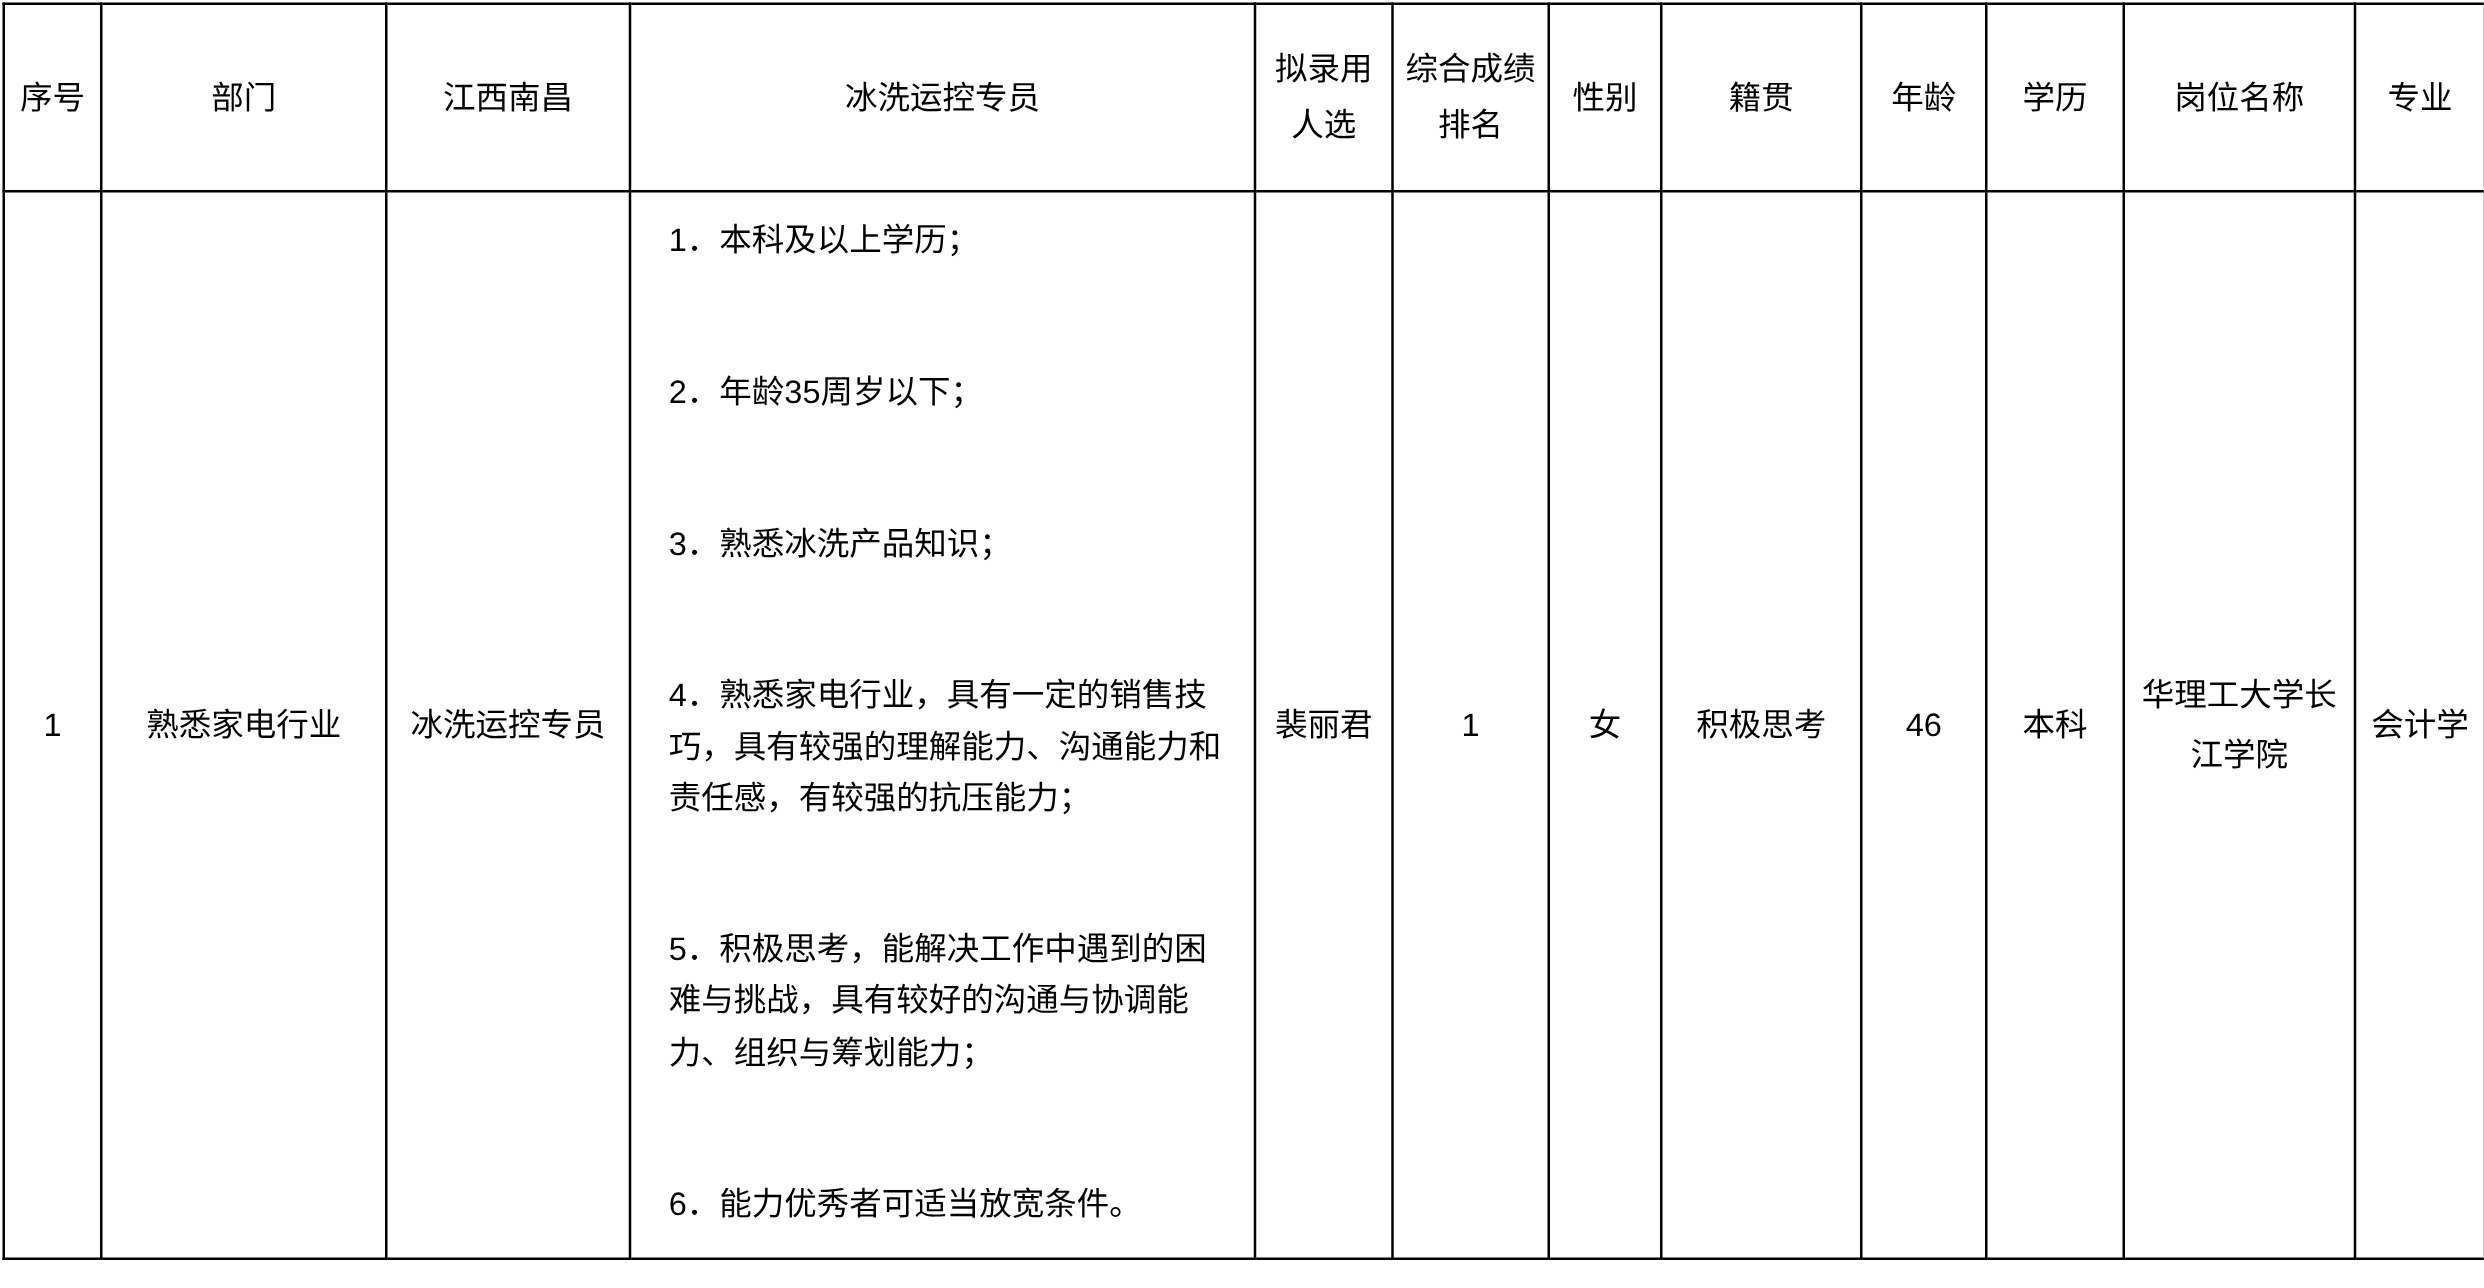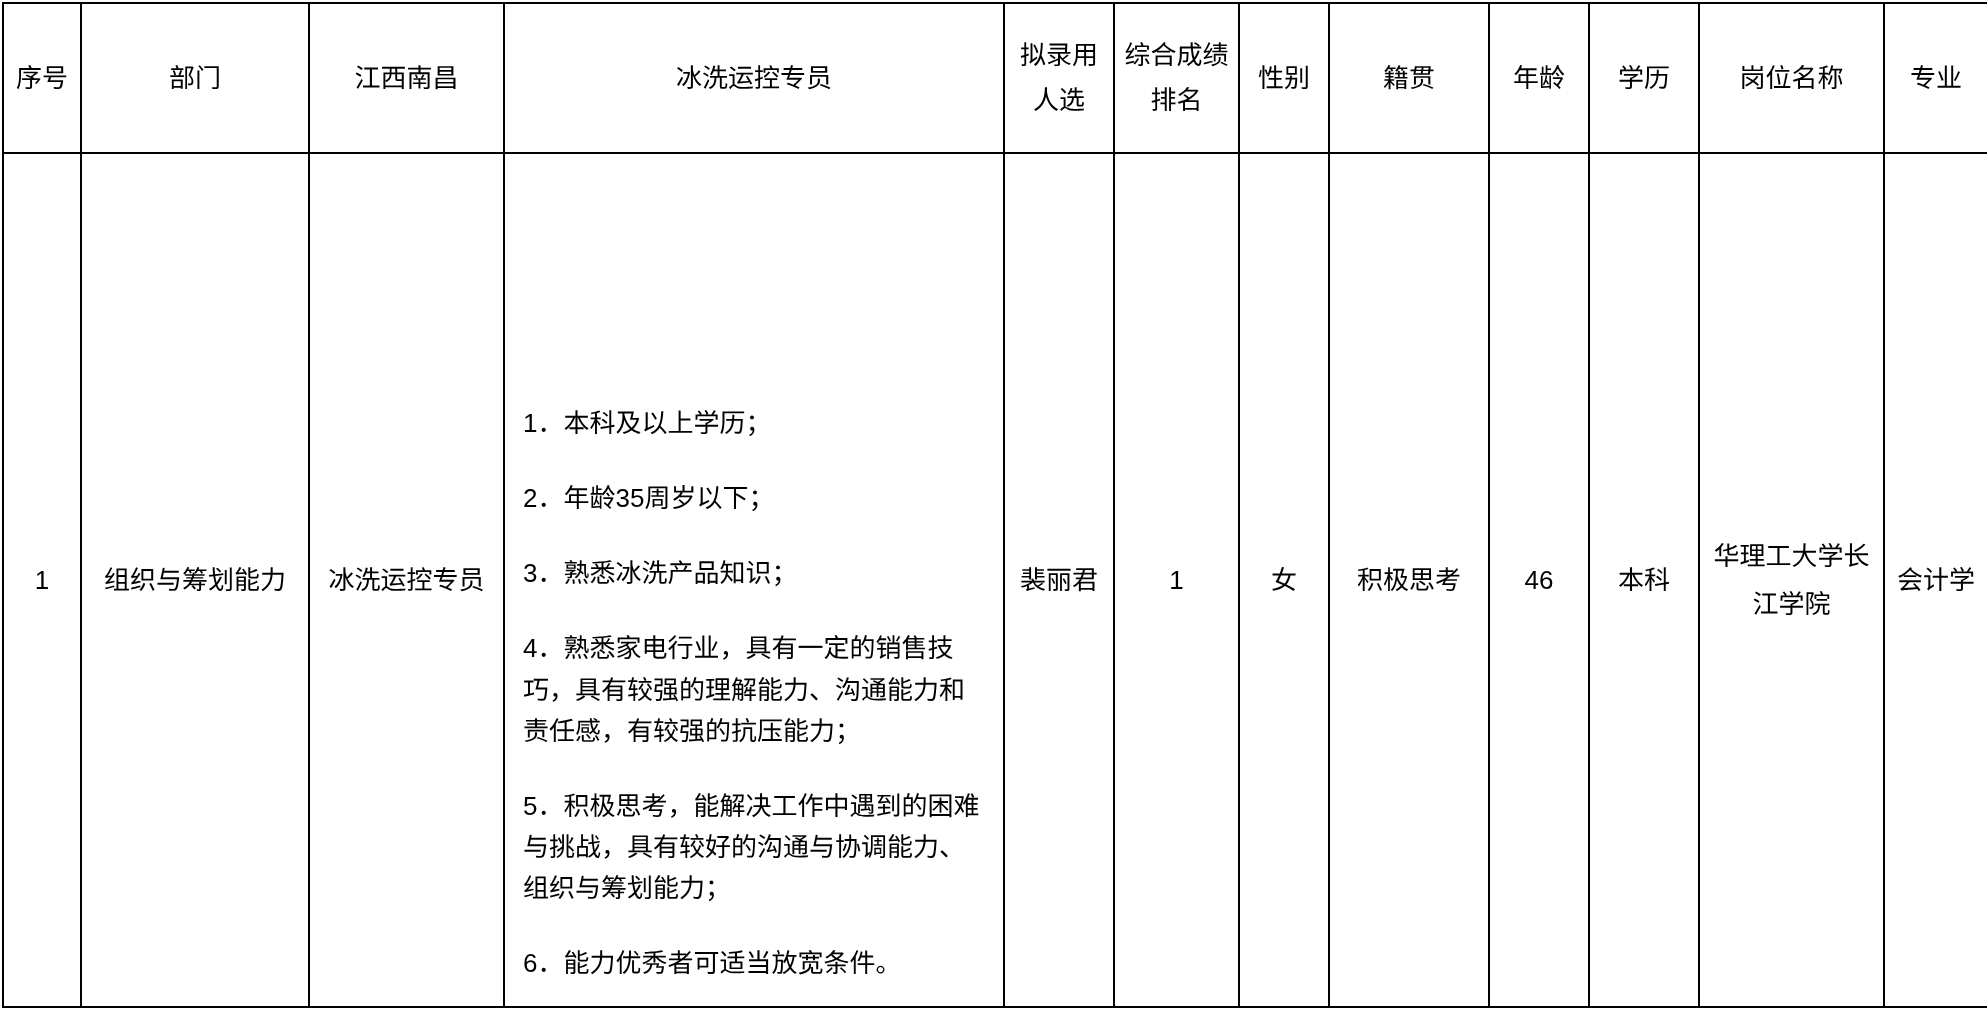--- a/index.html
+++ b/index.html
@@ -72,27 +72,27 @@
     display: flex;
     flex-direction: column;
     align-items: center;
     justify-content: center;
     height: 100%;
     padding: 0 6px;
     box-sizing: border-box;
     line-height: 1.85;
   }
   .req-cell {
-    padding: 18px 14px 18px 18px;
+    padding: 18px 14px 18px 30px;
     box-sizing: border-box;
     text-align: left;
     height: 100%;
     display: flex;
     flex-direction: column;
-    justify-content: flex-end;
+    justify-content: space-between;
   }
   .req-item {
     font-size: 26px;
     line-height: 1.58;
     margin-bottom: 34px;
     text-align: left;
   }
   .req-item:last-child {
     margin-bottom: 4px;
   }
@@ -201,21 +201,21 @@
     </thead>
     <tbody>
       <tr class="body-row">
         <td>
           <div class="cell-center">
               <span>1</span>
             </div>
         </td>
         <td>
           <div class="cell-center">
-              <span>组织与筹划能力</span>
+              <span>熟悉家电行业</span>
             </div>
         </td>
         <td>
           <div class="cell-center">
               <span>冰洗运控专员</span>
             </div>
         </td>
         <td>
           <div class="req-cell">
             <div class="req-item">1．本科及以上学历；</div>

